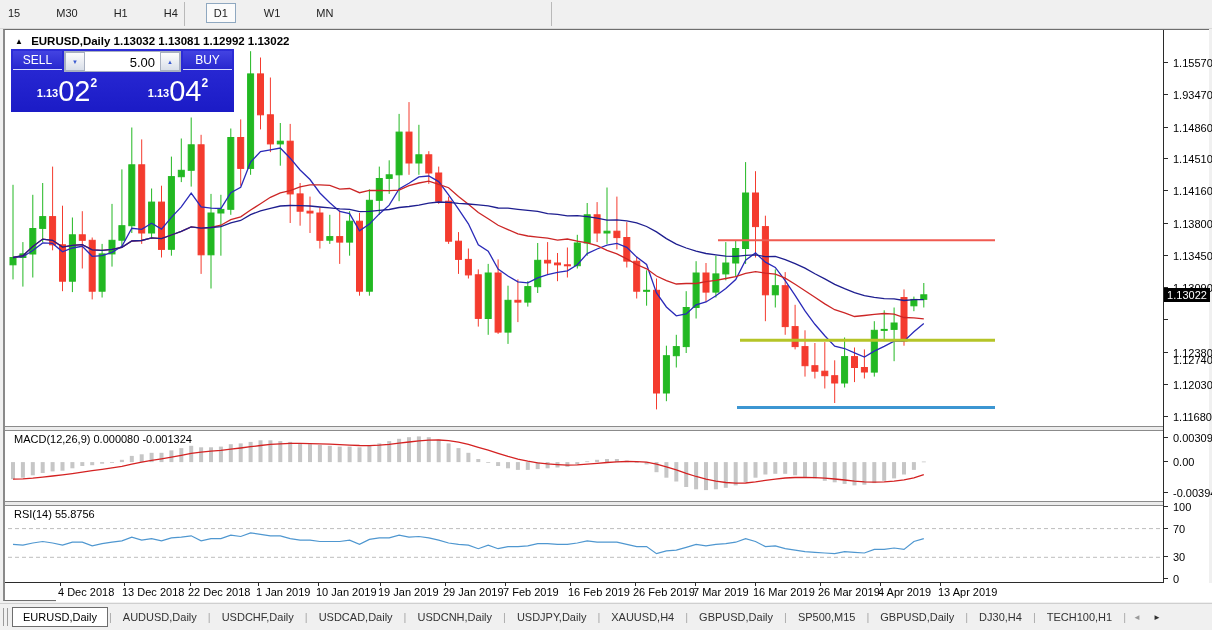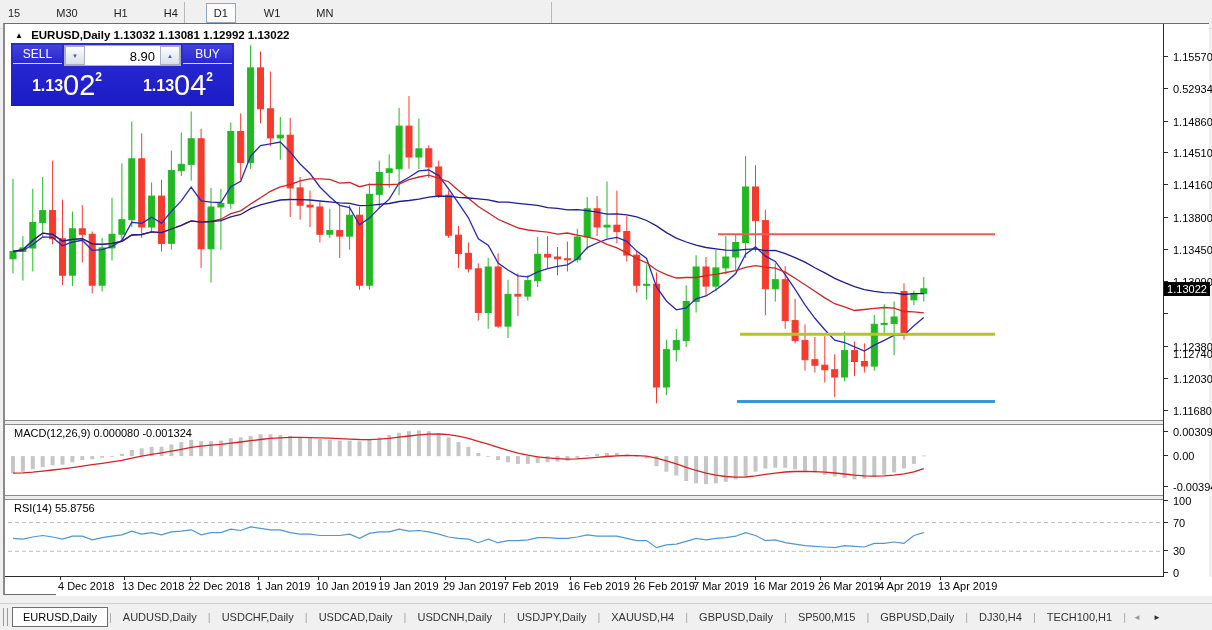--- a/index.html
+++ b/index.html
@@ -10,21 +10,21 @@
   
   #toolbar { position:absolute; left:0; top:0; width:1212px; height:29px;
              background:#f0f0f0; border-bottom:1px solid #d9d9d9; }
   #tf-wrap { position:absolute; left:0; top:3px; display:flex; gap:20px; align-items:center; }
   .tf-btn { font:11px "Liberation Sans",sans-serif; color:#222; background:transparent;
             border:1px solid transparent; padding:3px 7px; cursor:default; }
   .tf-btn.active { background:#fbfbfb; border:1px solid #8fa8c0; }
   .tb-sep { position:absolute; top:2px; width:1px; height:24px; background:#b9b9b9; }
 
   
-  #chart-window { position:absolute; left:3px; top:23px; width:1206px; height:572px;
+  #chart-window { position:absolute; left:3px; top:29px; width:1206px; height:572px;
                   background:#fff; border:1px solid #6e6e6e; border-left:2px solid #8a8a8a; }
   #chart-title { position:absolute; left:10px; top:5px; z-index:6; font-size:11.5px;
                  font-weight:bold; color:#000; white-space:nowrap; }
   #chart-title .tri { font-size:8px; vertical-align:1px; margin-right:5px; }
   .pane { position:absolute; left:3px; background:#fff; }
   #axis-line   { position:absolute; left:1158px; top:0; width:1px; height:552px; background:#2b2b2b; }
   #plot-bottom { position:absolute; left:0; top:552px; width:1159px; height:1px; background:#2b2b2b; }
   .splitter { position:absolute; left:0; width:1204px; height:5px; background:#ececec;
               border-top:1px solid #8b8b8b; border-bottom:1px solid #8b8b8b; }
   .ind-label { position:absolute; left:9px; z-index:5; font-size:11px; color:#000; white-space:nowrap; }
@@ -47,21 +47,21 @@
   .tp-row { display:flex; height:21px; gap:2px; }
   .tp-sell,.tp-buy { width:49px; height:19px; color:#fff; font:12px "Liberation Sans",sans-serif;
                      background:linear-gradient(#4343e2,#2828cf); border:none;
                      border-bottom:1px solid #d7dbff; cursor:pointer; }
   .tp-spin { flex:1; display:flex; background:#fff; border:1px solid #a8b0c0; height:21px; }
   .tp-spin-btn { width:20px; border:1px solid #a8b0c0; background:linear-gradient(#fdfdfd,#d9dfe9);
                  color:#3a5bd0; font-size:6px; line-height:6px; cursor:pointer; }
   .tp-vol { flex:1; font-size:13px; color:#000; text-align:right; padding:3px 5px 0 0; }
   .tp-prices { display:flex; gap:3px; margin-top:2px; }
   .tp-price { flex:1; height:36px; text-align:center; color:#fff; padding-top:1px; cursor:pointer; }
-  .tp-price .small { font-size:16px; font-weight:bold; vertical-align:4px; }
+  .tp-price .small { font-size:11px; font-weight:bold; vertical-align:4px; }
   .tp-price .big { font-size:29px; font-weight:500; letter-spacing:0; }
   .tp-price sup { font-size:12px; font-weight:bold; vertical-align:14px; }
 
   
   #tab-bar { position:absolute; left:0; top:603px; width:1212px; height:27px; background:#f0f0f0;
              border-top:1px solid #cfcfcf; display:flex; align-items:center; }
   #tab-gripper { width:5px; height:18px; margin:0 4px 0 3px;
                  border-left:1px solid #9a9a9a; border-right:1px solid #9a9a9a; }
   .chart-tab { font-size:11px; color:#333; padding:3px 10px; white-space:nowrap; cursor:pointer; }
   .chart-tab.active { background:#fff; border:1px solid #6e6e6e; color:#000; }
@@ -94,21 +94,21 @@
       <span>EURUSD,Daily</span>
       <span> </span>
       <span>1.13032 1.13081 1.12992 1.13022</span>
     </div>
 
     <div id="trade-panel">
       <div class="tp-row">
         <button class="tp-sell">SELL</button>
         <div class="tp-spin">
           <button class="tp-spin-btn"><span>▼</span></button>
-          <div class="tp-vol">8.90</div>
+          <div class="tp-vol">5.00</div>
           <button class="tp-spin-btn"><span>▲</span></button>
         </div>
         <button class="tp-buy">BUY</button>
       </div>
       <div class="tp-prices">
         <div class="tp-price"><span class="small">1.13</span><span class="big">02</span><sup>2</sup></div>
         <div class="tp-price"><span class="small">1.13</span><span class="big">04</span><sup>2</sup></div>
       </div>
     </div>
 
@@ -416,21 +416,21 @@
         <polyline points="5,38.4 14.9,39.1 24.8,37.0 34.7,35.5 44.6,37.0 54.5,39.1 64.4,36.2 74.3,36.2 84.2,39.8 94.10000000000001,37.7 104,36.2 113.9,34.8 123.80000000000001,31.2 133.70000000000002,34.1 143.6,32.6 153.5,34.8 163.4,31.9 173.3,31.2 183.20000000000002,29.8 193.1,34.8 203,32.6 212.9,32.6 222.8,29.1 232.70000000000002,30.5 242.60000000000002,26.9 252.5,28.3 262.40000000000003,29.8 272.3,29.8 282.2,32.6 292.1,34.1 302,34.1 311.90000000000003,35.5 321.8,35.5 331.7,35.5 341.6,34.1 351.5,38.4 361.40000000000003,33.4 371.3,31.9 381.2,31.9 391.1,29.1 401,31.2 410.90000000000003,30.5 420.8,31.9 430.7,34.1 440.6,37.0 450.5,38.4 460.40000000000003,39.1 470.3,42.7 480.20000000000005,39.1 490.1,42.7 500,40.6 509.90000000000003,40.6 519.8000000000001,39.8 529.7,37.7 539.6,37.7 549.5,38.4 559.4,38.4 569.3000000000001,37.0 579.2,34.8 589.1,36.2 599,36.2 608.9,36.2 618.8000000000001,38.4 628.7,40.6 638.6,40.6 648.5,47.7 658.4,44.9 668.3000000000001,44.2 678.2,41.3 688.1,38.4 698,39.8 707.9,38.4 717.8000000000001,37.7 727.7,36.2 737.6,32.6 747.5,35.5 757.4,40.6 767.3000000000001,39.8 777.2,42.7 787.1,44.2 797,45.6 806.9,46.3 816.8000000000001,47.0 826.7,47.7 836.6,45.6 846.5,46.3 856.4,47.0 866.3000000000001,43.4 876.2,43.4 886.1,42.0 896,43.4 905.9,35.5 915.8000000000001,32.7" fill="none" stroke="#4f97d0" stroke-width="1.2"></polyline>
       </svg>
 
     <div id="axis-line"></div>
     <div id="plot-bottom"></div>
     <div id="axis-strip">
       <div id="price-tag" style="top: 258px;">1.13022</div>
     <div class="axis-dash" style="top: 32px;"></div>
         <div class="axis-label" style="top: 27px;">1.15570</div>
         <div class="axis-dash" style="top: 64px;"></div>
-        <div class="axis-label" style="top: 59px;">0.52934</div>
+        <div class="axis-label" style="top: 59px;">1.93470</div>
         <div class="axis-dash" style="top: 97px;"></div>
         <div class="axis-label" style="top: 92px;">1.14860</div>
         <div class="axis-dash" style="top: 128px;"></div>
         <div class="axis-label" style="top: 123px;">1.14510</div>
         <div class="axis-dash" style="top: 160px;"></div>
         <div class="axis-label" style="top: 155px;">1.14160</div>
         <div class="axis-dash" style="top: 193px;"></div>
         <div class="axis-label" style="top: 188px;">1.13800</div>
         <div class="axis-dash" style="top: 225px;"></div>
         <div class="axis-label" style="top: 220px;">1.13450</div>

